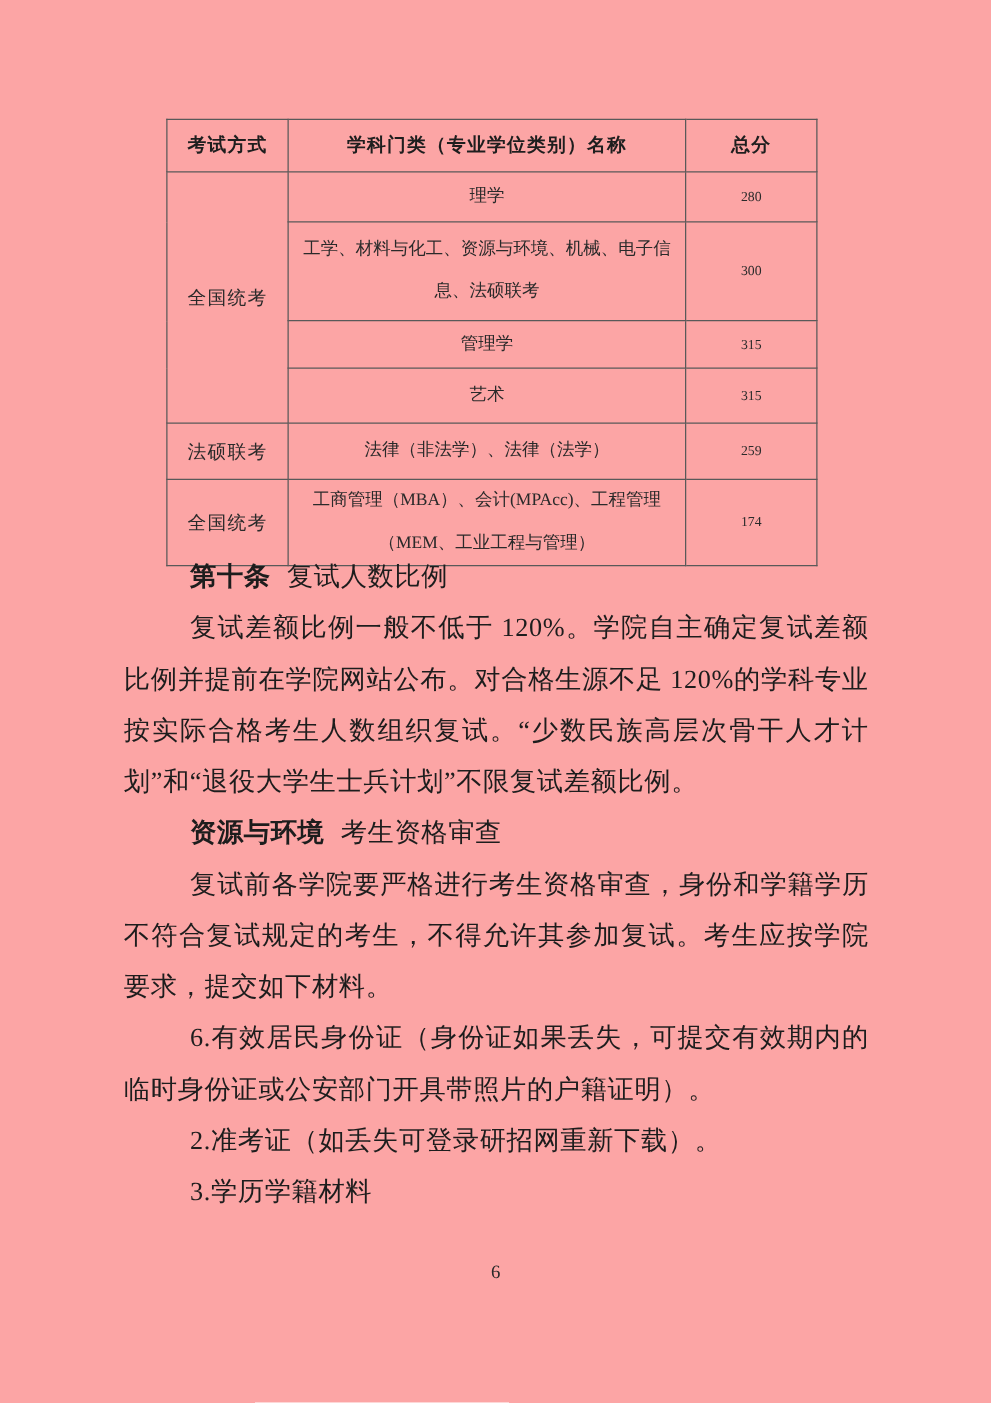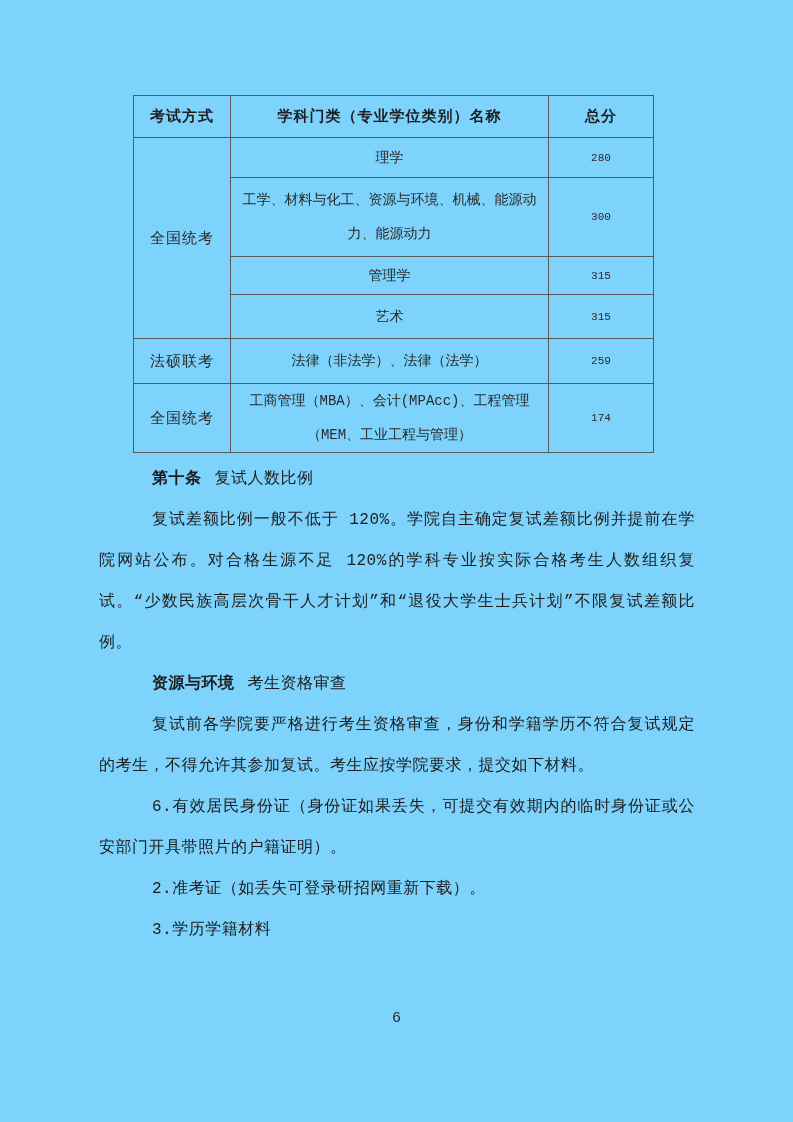--- a/index.html
+++ b/index.html
@@ -1,20 +1,20 @@
 <!DOCTYPE html>
 <html><head>
 <meta charset="utf-8">
 <style>
   html,body { margin:0; padding:0; background:#ffffff; }
   .page {
     position:relative;
     width:793px; height:1122px;
-    background:#7dd3fc;
-    font-family:Liberation Mono, monospace;
+    background:#fca5a5;
+    font-family:Liberation Serif, serif;
     color:#222222;
     overflow:hidden;
   }
 
   
   table.score-table {
     position:absolute; left:133px; top:95px;
     width:520px;
     border-collapse:collapse;
     table-layout:fixed;
@@ -59,23 +59,23 @@
   }
   td.score {
     text-align:center;
     font-size:11px;
     color:#2a2a2a;
   }
 
   
   .content {
     position:absolute;
-    left:99px; top:459px;
+    left:99px; top:441px;
     width:596px;
-    font-size:16px;
+    font-size:21px;
     line-height:41px;
     letter-spacing:0.5px;
     text-align:justify;
     color:#1d1d1d;
   }
   .content p { margin:0; text-indent:53px; }
   .article-number { font-weight:bold; margin-right:13px; }
 
   
   .page-number {
@@ -104,21 +104,21 @@
         <th class="hdr">总分</th>
       </tr>
     </thead>
     <tbody>
       <tr class="r1">
         <td class="method" rowspan="4">全国统考</td>
         <td class="subject">理学</td>
         <td class="score">280</td>
       </tr>
       <tr class="r2">
-        <td class="subject">工学、材料与化工、资源与环境、机械、能源动力、能源动力</td>
+        <td class="subject">工学、材料与化工、资源与环境、机械、电子信息、法硕联考</td>
         <td class="score">300</td>
       </tr>
       <tr class="r3">
         <td class="subject">管理学</td>
         <td class="score">315</td>
       </tr>
       <tr class="r4">
         <td class="subject">艺术</td>
         <td class="score">315</td>
       </tr>

